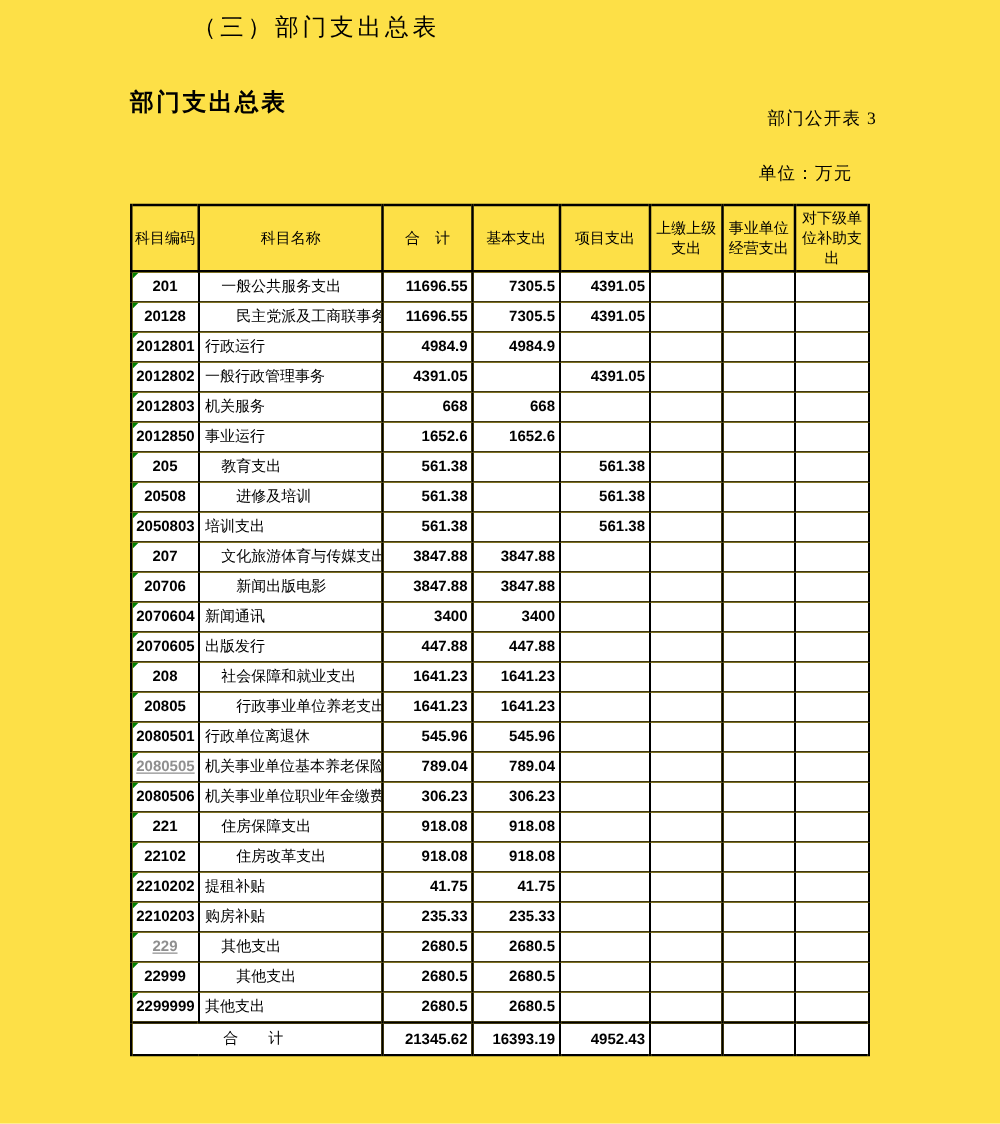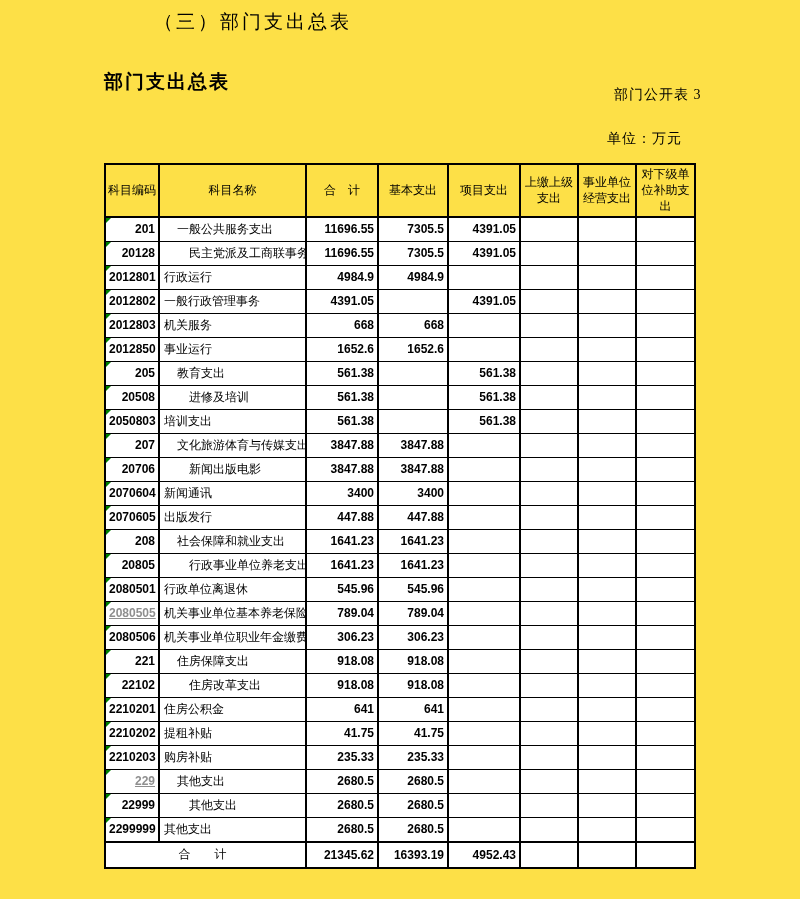--- a/index.html
+++ b/index.html
@@ -40,21 +40,21 @@
     font-size:12px; font-weight:normal; text-align:center; line-height:1.35;
     font-family:"Liberation Serif", serif;
   }
   table.exp thead th { border-bottom:2px solid #000; }
   table.exp td {
     height:23px; padding:0 3px; position:relative;
     font-size:12px; white-space:nowrap; background:#fff;
   }
   td.code {
     font-family:"Liberation Sans", sans-serif;
-    font-weight:bold; font-size:11px; text-align:right;
+    font-weight:bold; font-size:11px; text-align:center;
   }
   td.code.gray { color:#8f8f8f;text-decoration:underline; }
   td.name { font-family:"Liberation Serif", serif; text-align:left; }
   td.name.lvl1 { padding-left:17px; }
   td.name.lvl2 { padding-left:29px; }
   td.name.lvl3 { padding-left:4px; }
   td.num {
     text-align:right; font-family:"Liberation Sans", sans-serif;
     font-weight:bold; font-size:11px; padding-right:4px;
   }
@@ -300,30 +300,20 @@
           <td class="code"><span class="tri"></span>22102</td>
           <td class="name lvl2">住房改革支出</td>
           <td class="num">918.08</td>
           <td class="num">918.08</td>
           <td class="num"></td>
           <td class="num"></td>
           <td class="num"></td>
           <td class="num"></td>
         </tr>
         <tr>
-          <td class="code"><span class="tri"></span>2210201</td>
-          <td class="name lvl3">住房公积金</td>
-          <td class="num">641</td>
-          <td class="num">641</td>
-          <td class="num"></td>
-          <td class="num"></td>
-          <td class="num"></td>
-          <td class="num"></td>
-        </tr>
-        <tr>
           <td class="code"><span class="tri"></span>2210202</td>
           <td class="name lvl3">提租补贴</td>
           <td class="num">41.75</td>
           <td class="num">41.75</td>
           <td class="num"></td>
           <td class="num"></td>
           <td class="num"></td>
           <td class="num"></td>
         </tr>
         <tr>

